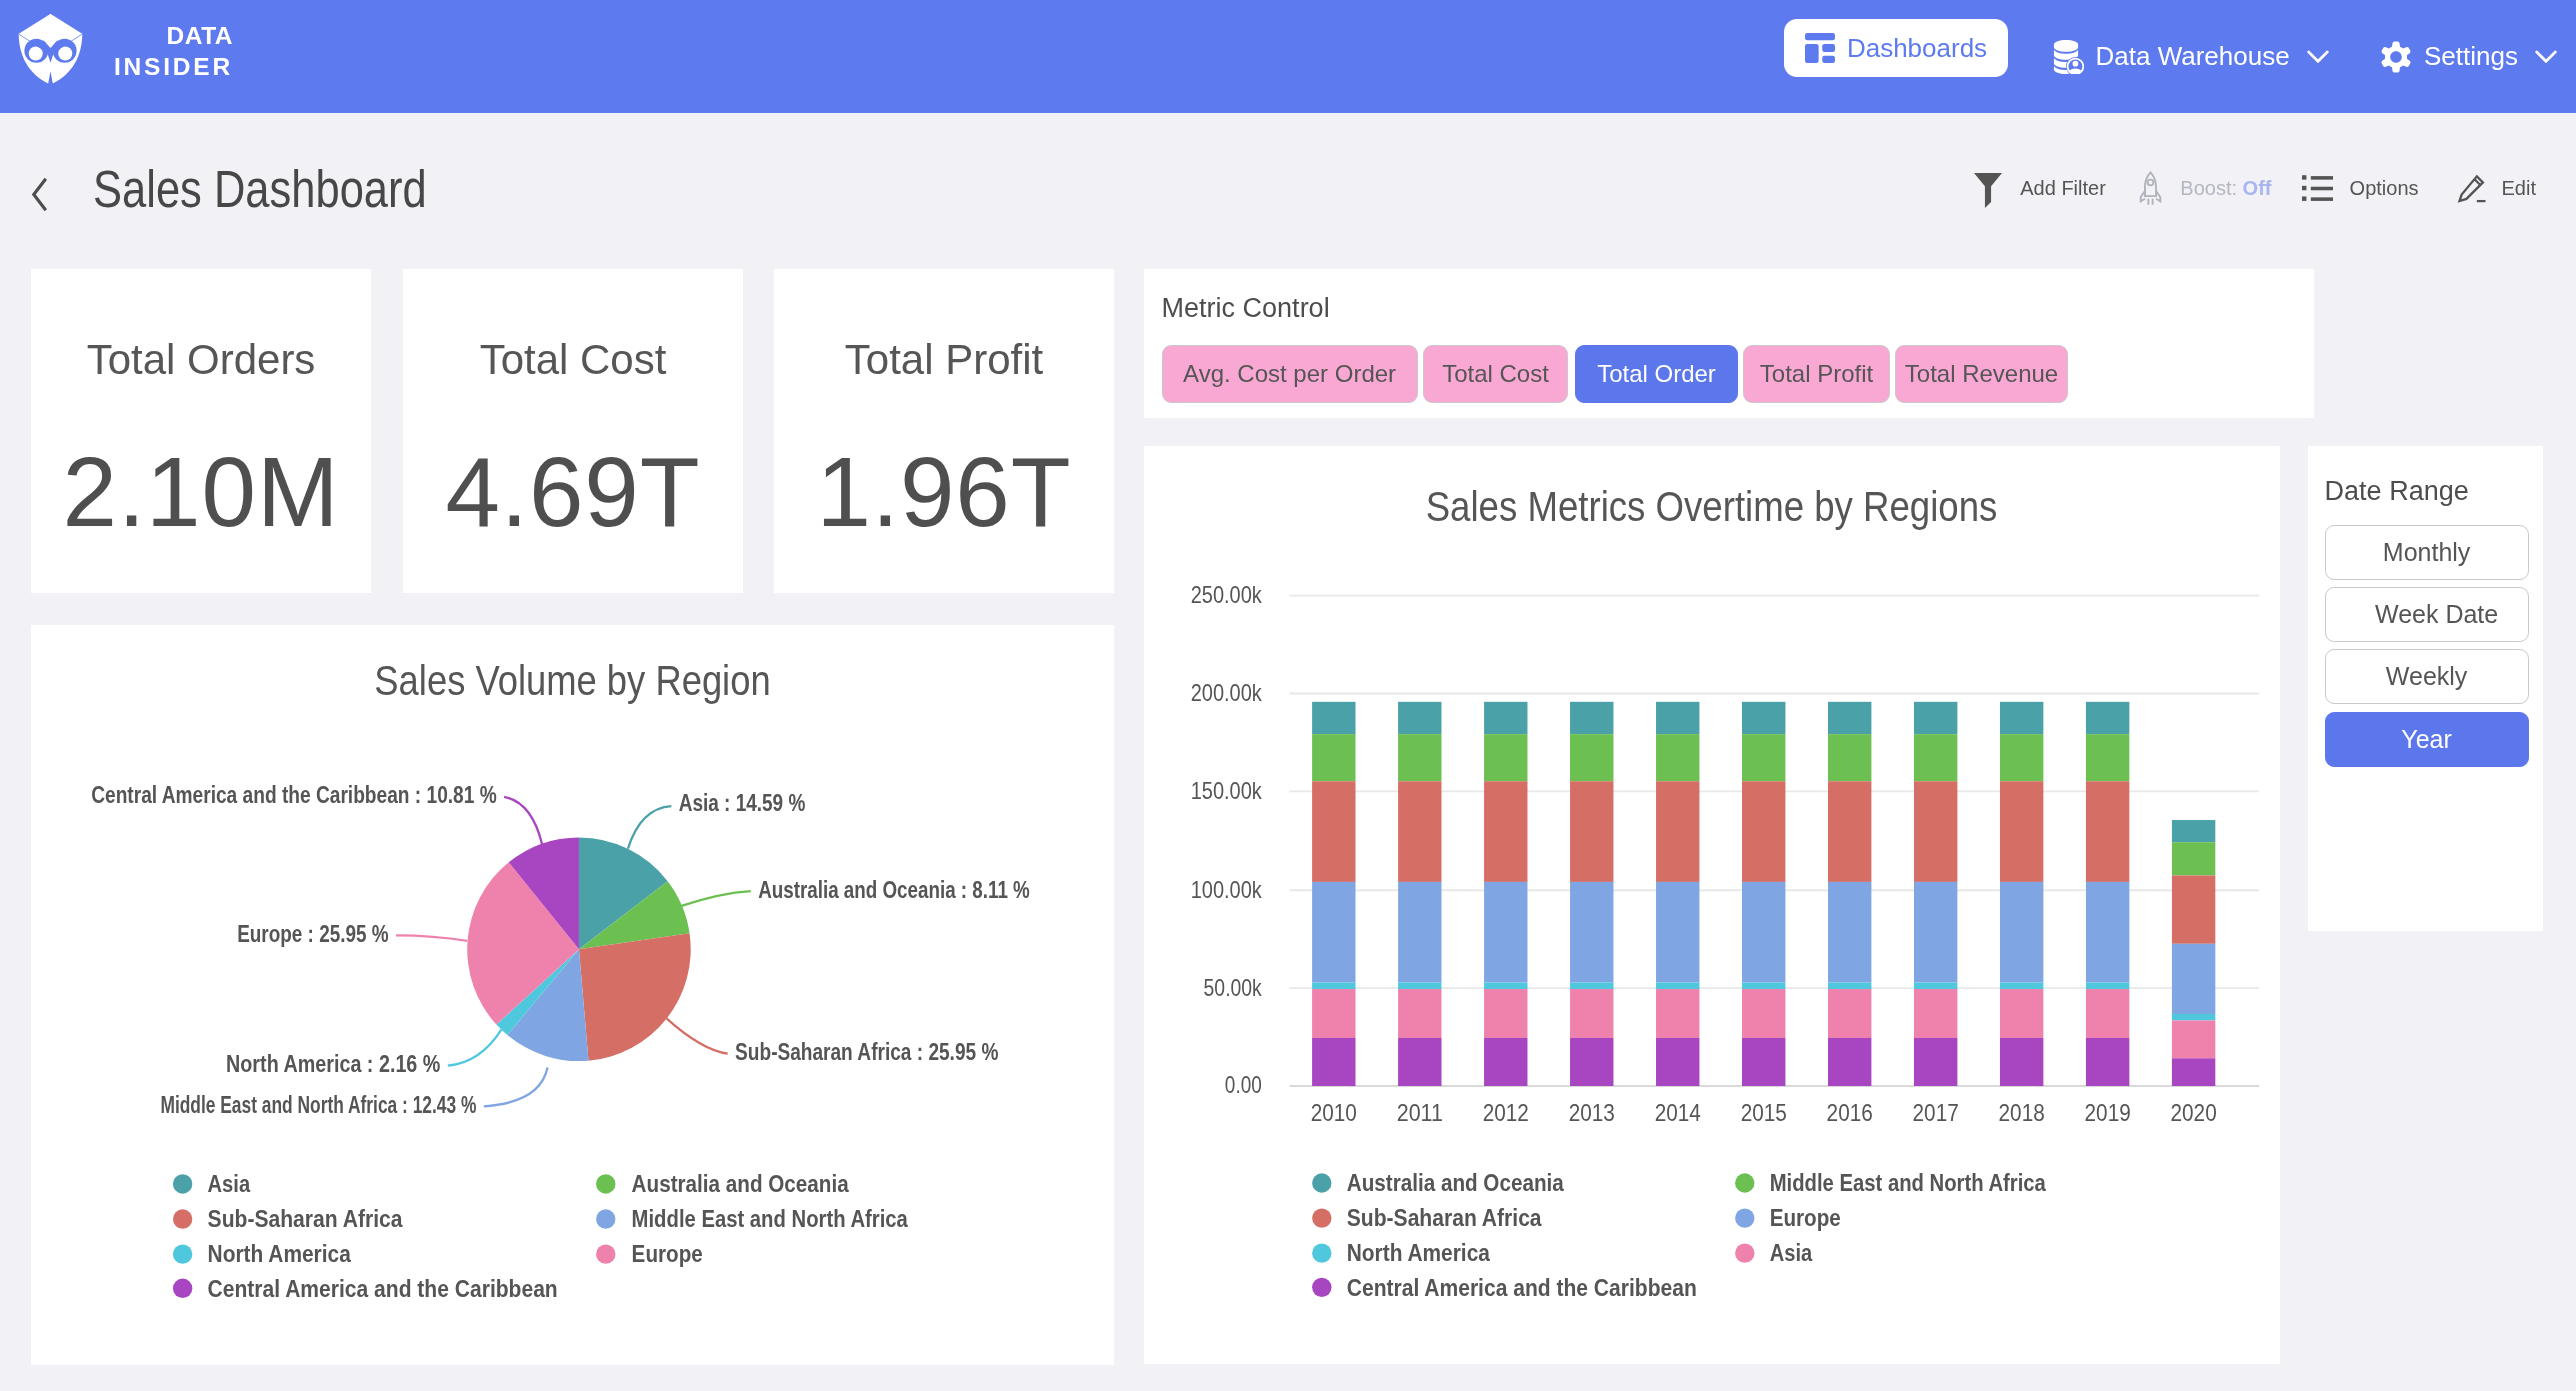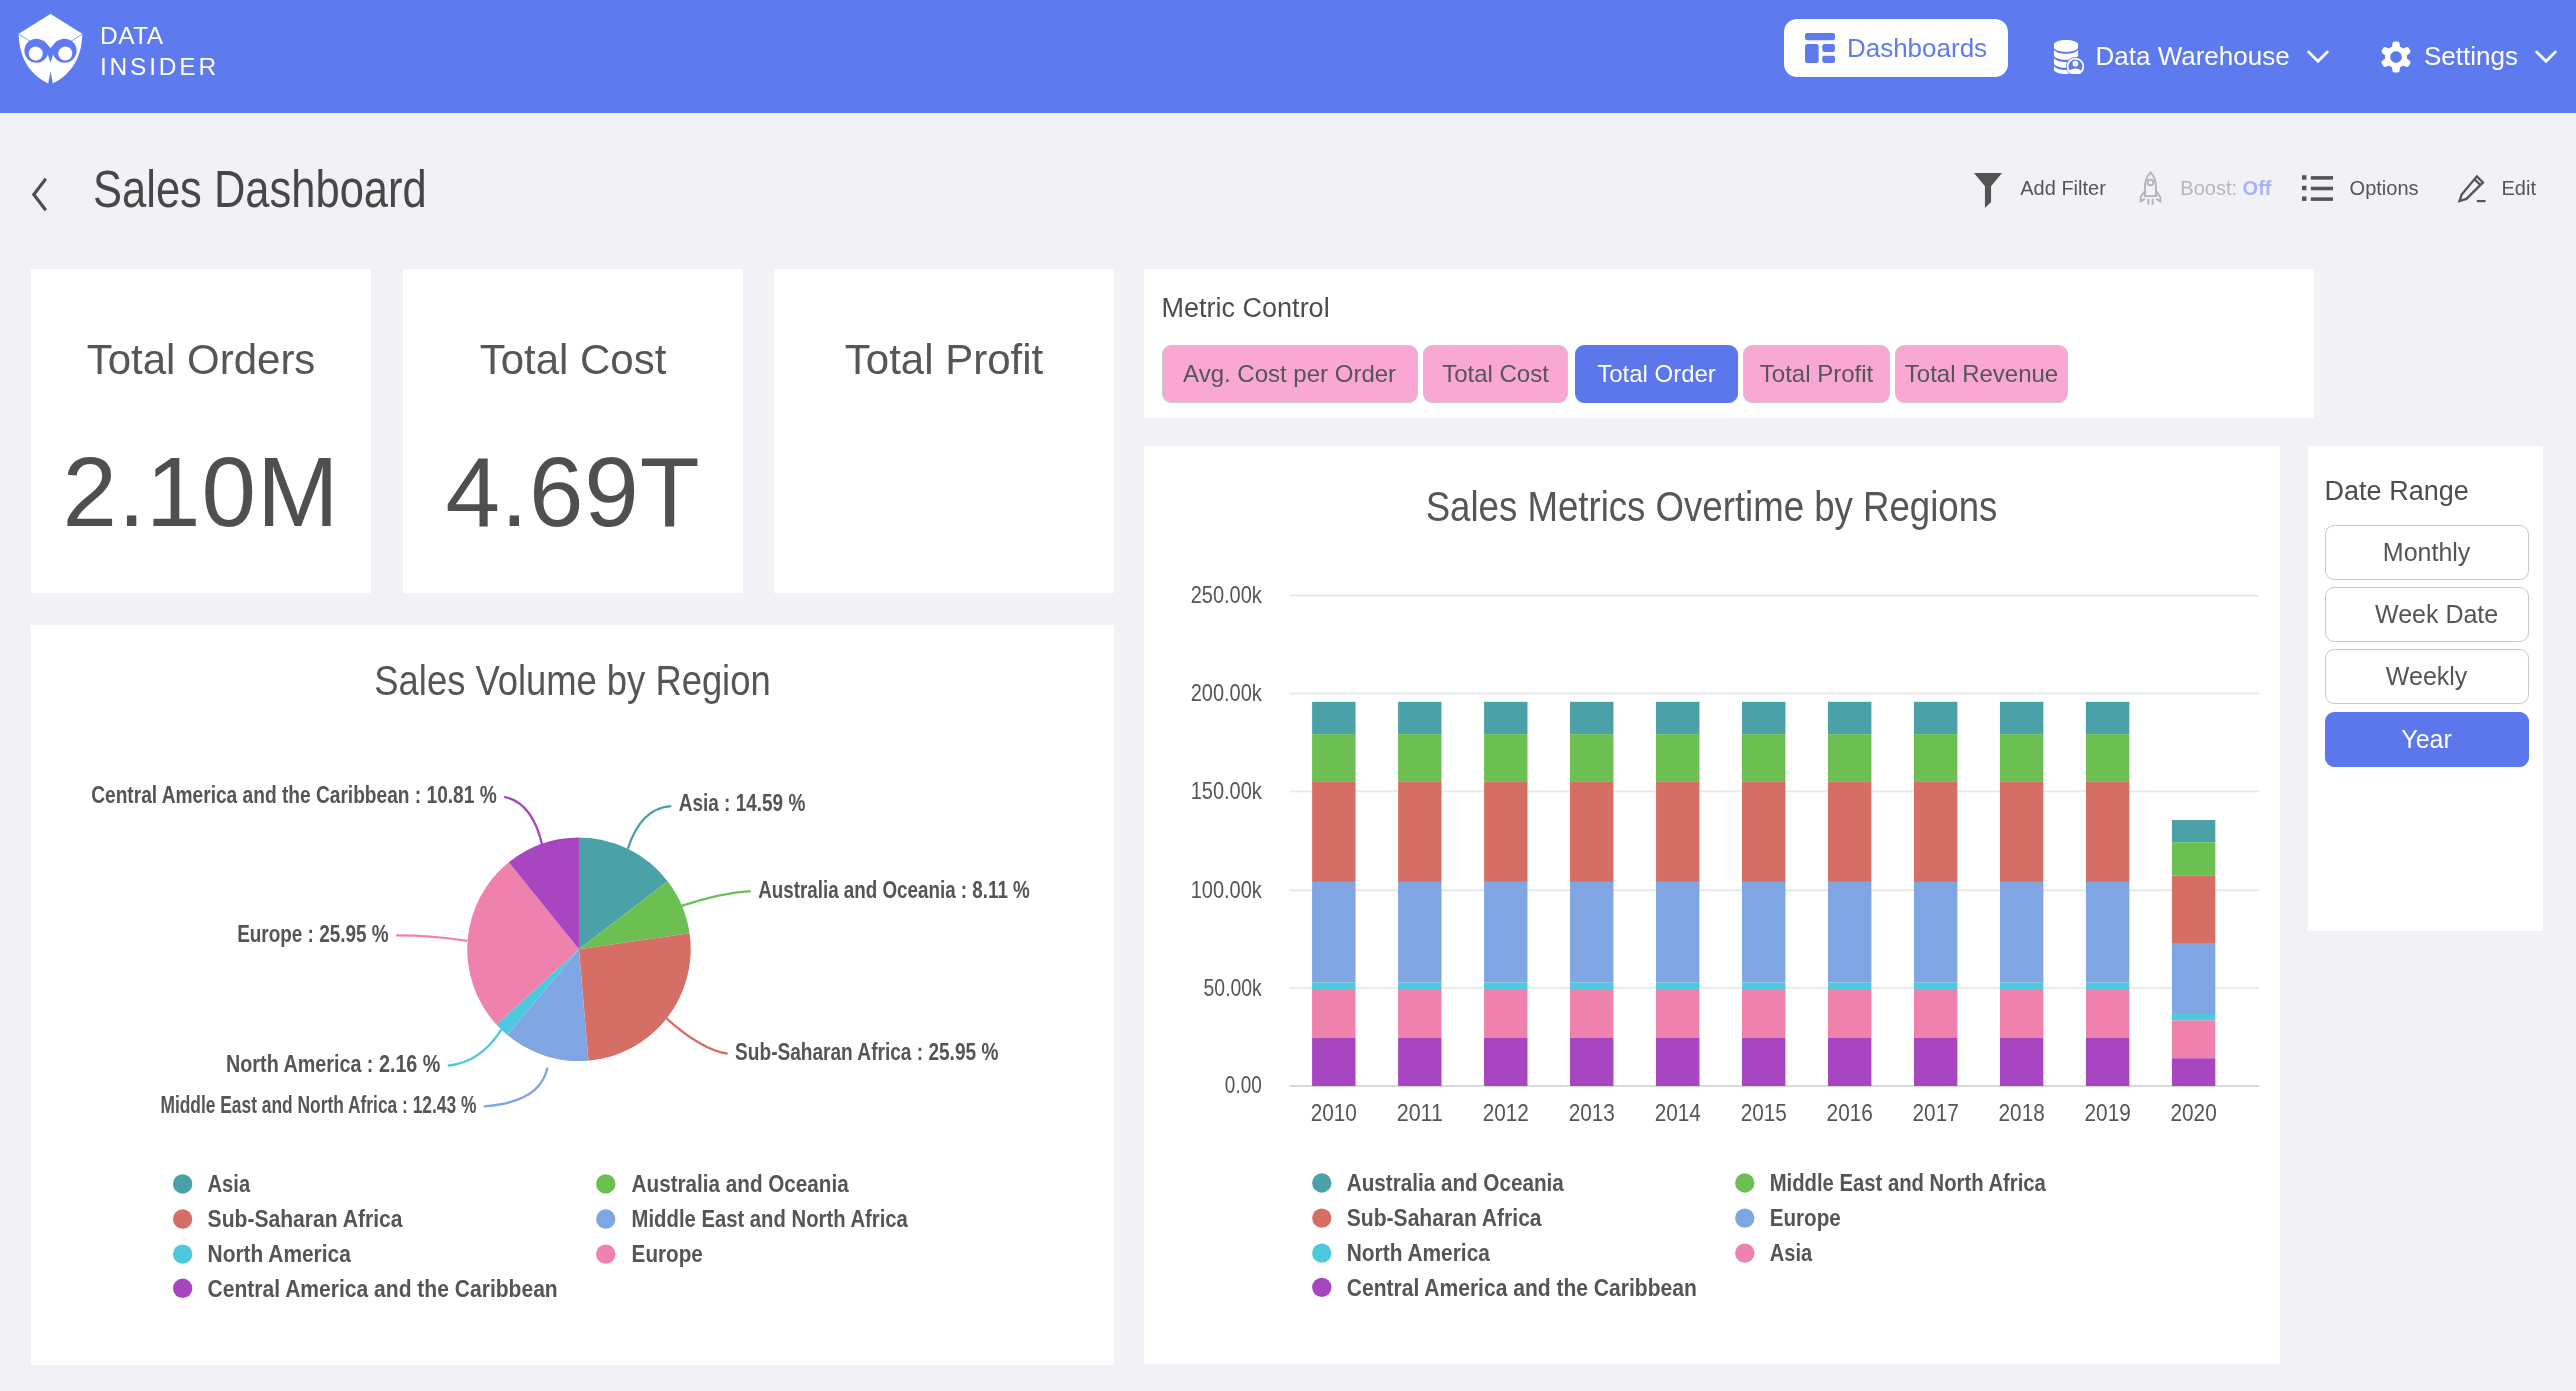--- a/index.html
+++ b/index.html
@@ -2,21 +2,21 @@
 <html style="font-size:15px"><head>
 <meta charset="utf-8">
 <style>
   * { margin:0; padding:0; box-sizing:border-box; }
   html,body { width:2576px; height:1391px; }
   body { font-family:"Liberation Sans",sans-serif; background:#f1f1f6; position:relative; overflow:hidden; }
   .abs { position:absolute; }
   .card { position:absolute; background:#ffffff; }
   .nav { position:absolute; left:0; top:0; width:2576px; height:113px; background:#5e7aef; }
   .logo { position:absolute; left:16.6px; top:13px; }
-  .brand { position:absolute; left:100px; top:20.3px; color:#fff; font-size:24.5px; font-weight:normal; line-height:31px; }
+  .brand { position:absolute; left:114px; top:20.3px; color:#fff; font-size:24.5px; font-weight:bold; line-height:31px;text-align:right; }
   .pill { position:absolute; left:1784px; top:19.4px; width:224px; height:58px; background:#fff; border-radius:13px; display:flex; align-items:center; justify-content:center; gap:12px; color:#5e7aef; font-size:26px; }
   .navitem { position:absolute; top:0; height:113px; display:flex; align-items:center; gap:12px; color:#fff; font-size:26px; }
   .htitle { position:absolute; left:93px; top:164px; font-size:51px; line-height:51px; color:#474747; transform:scaleX(0.853); transform-origin:0 0; }
   .kpi { position:absolute; top:269px; width:340px; height:324px; background:#fff; text-align:center; }
   .kpi .t { margin-top:70px; font-size:42px; line-height:42px; color:#565656; }
   .kpi .v { margin-top:62px; font-size:98px; line-height:98px; font-weight:normal; color:#4f4f4f; letter-spacing:0.9px; }
   .metric { position:absolute; left:1144px; top:269px; width:1170px; height:149px; background:#fff; }
   .mlabel { position:absolute; left:17.6px; top:24px; font-size:27px; color:#4d4d4d; }
   .mbtn { position:absolute; top:76px; height:58px; border:1.8px solid #c9c9c9; border-radius:9.2px; background:#f9a8d4; color:#555; font-size:24px; white-space:nowrap; display:flex; align-items:center; justify-content:center; }
   .mbtn.sel { background:#5c76eb; border-color:#5c76eb; color:#fff; }
@@ -118,20 +118,21 @@
   <div class="kpi" style="left:31px;">
     <div class="t">Total Orders</div>
     <div class="v">2.10M</div>
   </div>
   <div class="kpi" style="left:403px;">
     <div class="t">Total Cost</div>
     <div class="v">4.69T</div>
   </div>
   <div class="kpi" style="left:774px;">
     <div class="t">Total Profit</div>
+    <div class="v">1.96T</div>
   </div>
 
   <div class="metric">
     <div class="mlabel">Metric Control</div>
     <div class="mbtn" style="left:17.6px; width:256px;">Avg. Cost per Order</div>
     <div class="mbtn" style="left:279px; width:145px;">Total Cost</div>
     <div class="mbtn sel" style="left:431px; width:163px;">Total Order</div>
     <div class="mbtn" style="left:599px; width:147px;">Total Profit</div>
     <div class="mbtn" style="left:751px; width:173px;">Total Revenue</div>
   </div>

